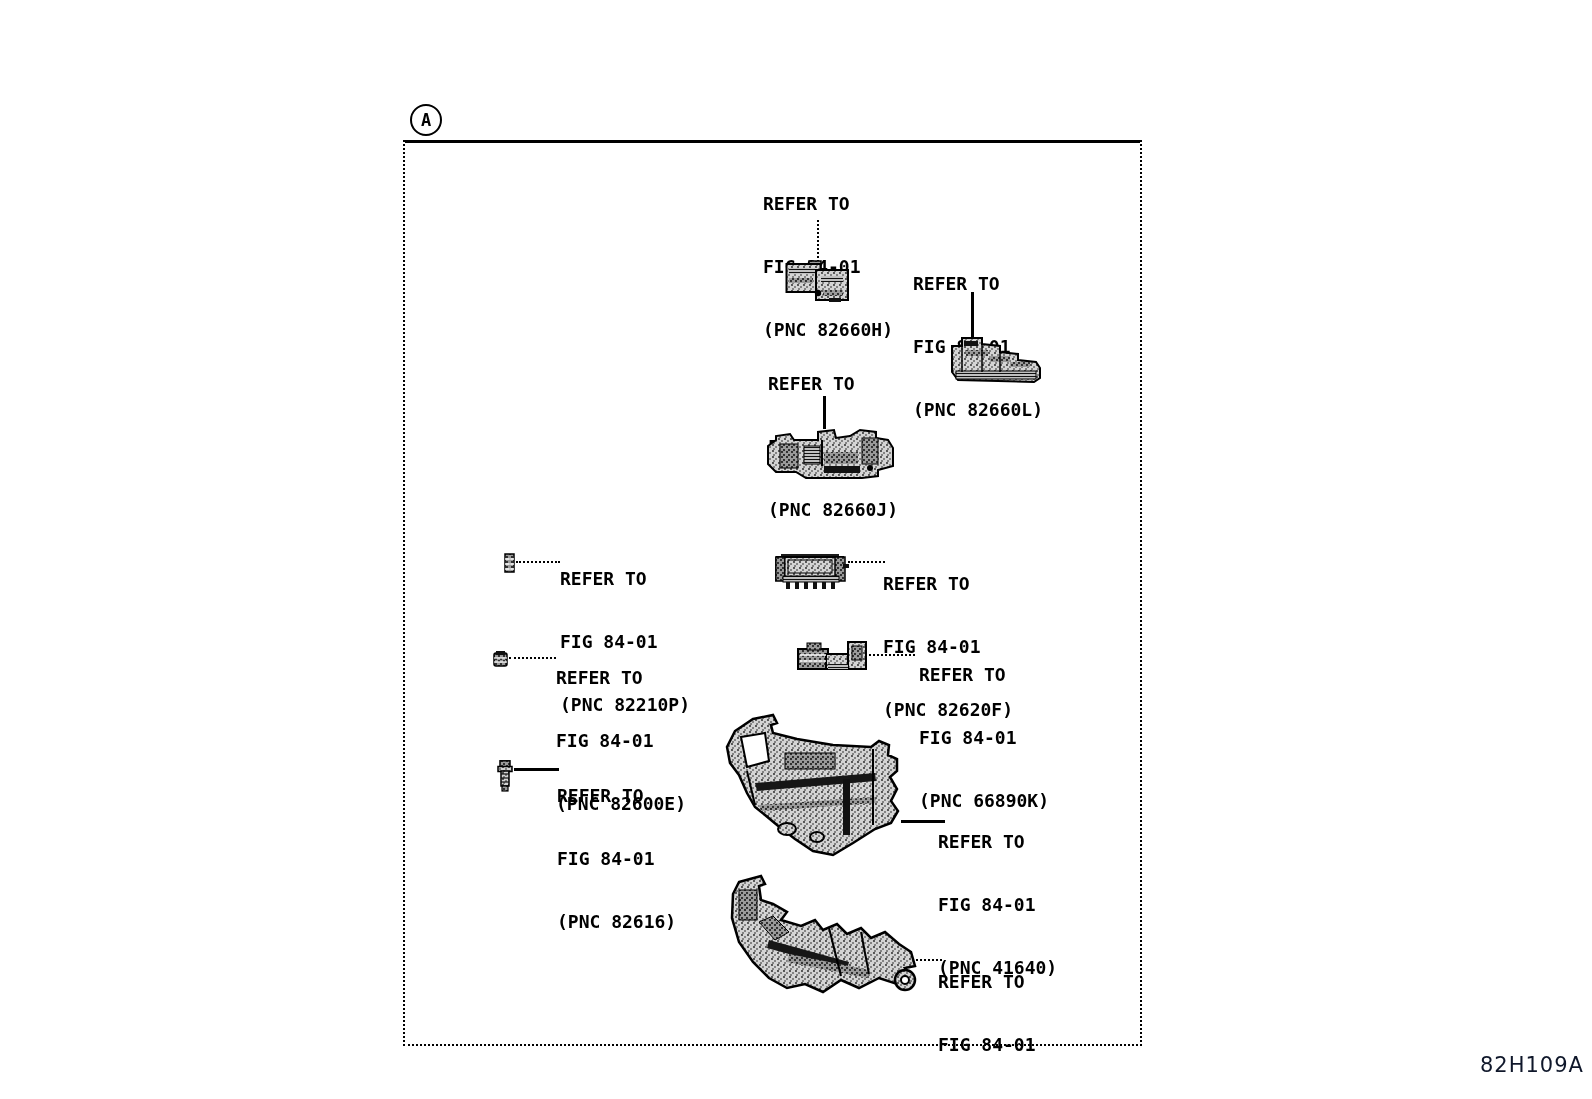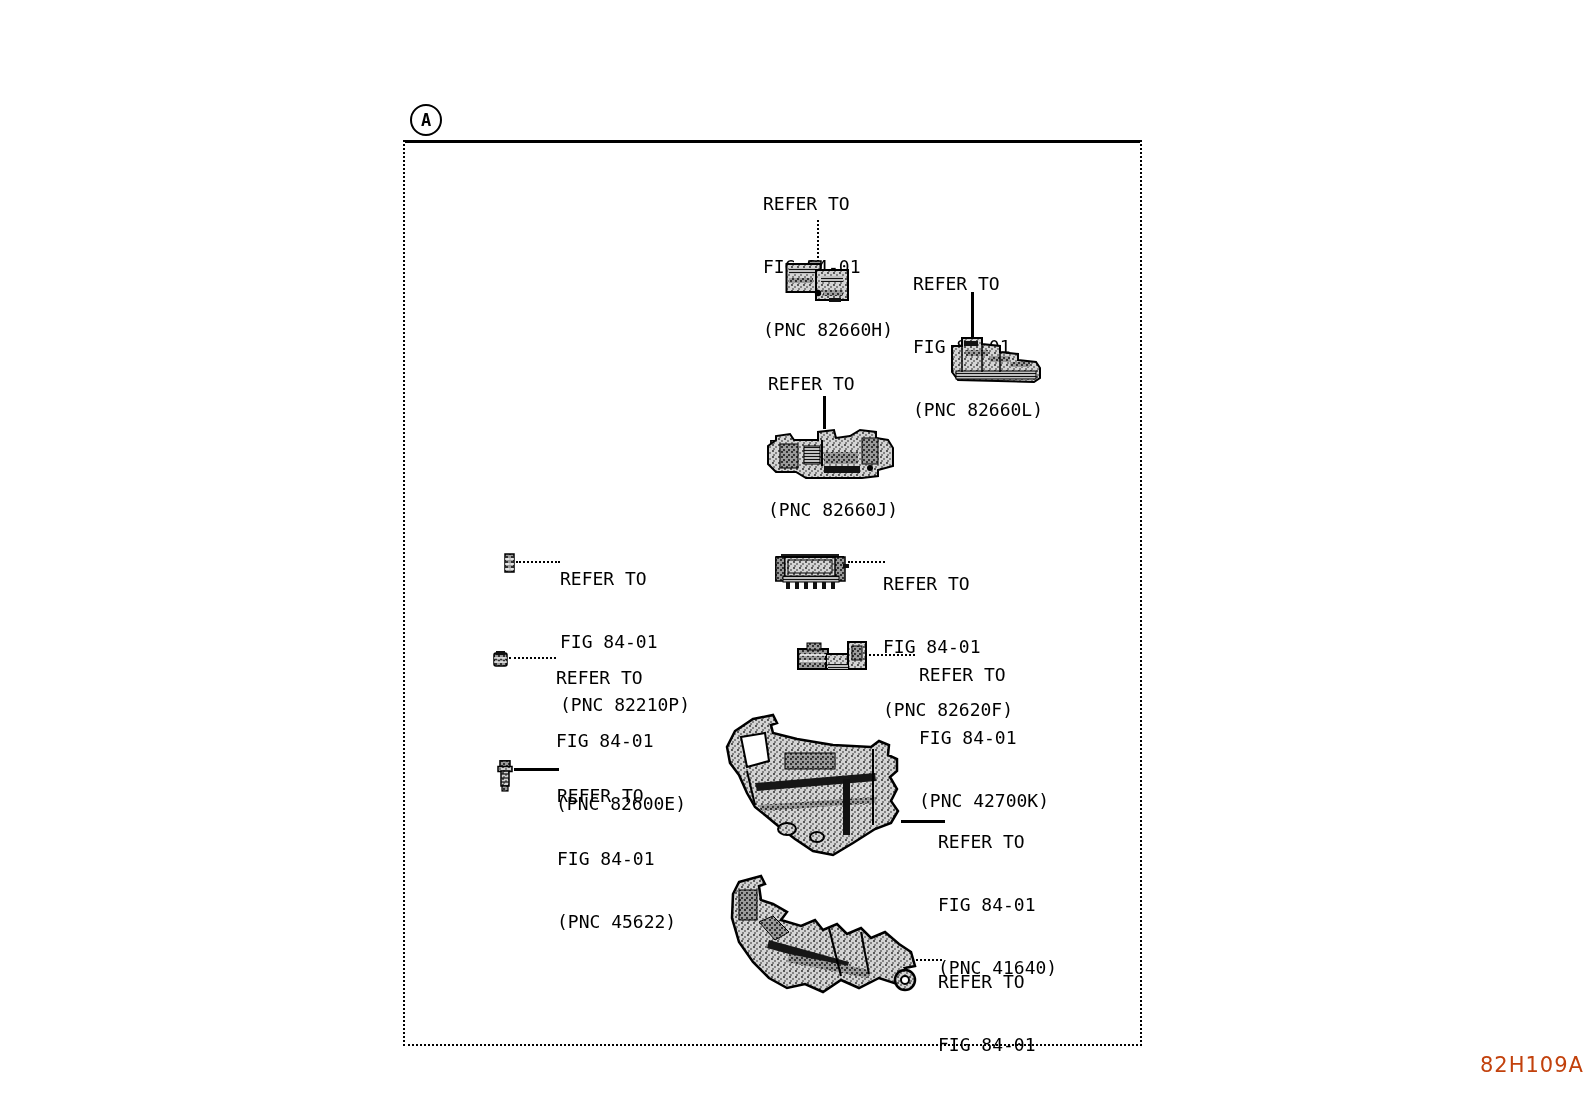--- a/index.html
+++ b/index.html
@@ -30,35 +30,35 @@
     width: 735px; height: 901px;
     border-top: 3px solid #000;
     border-left: 2px dotted #000;
     border-right: 2px dotted #000;
     border-bottom: 2px dotted #000;
   }
 
   .callout {
     font-size: 18px;
     line-height: 21px;
-    font-weight: normal;
+    font-weight: bold;
     white-space: pre;
     letter-spacing: 0px;
   }
 
   .leader-dot-h { border-top: 2px dotted #000; height: 0; }
   .leader-dot-v { border-left: 2px dotted #000; width: 0; }
   .leader-solid-h { background: #000; height: 3px; }
   .leader-solid-v { background: #000; width: 3px; }
 
   .figure-code {
     left: 1480px; top: 1053px;
     font-family: "DejaVu Sans", "Liberation Sans", sans-serif;
     font-size: 21px;
-    color: #c2410c;
+    color: #0f172a;
     letter-spacing: 1px;
   }
 
   svg.part { display: block; }
 </style>
 </head>
 <body>
 
 <div id="canvas">
 
@@ -120,27 +120,27 @@
 
   <div class="abs callout" style="left:556px; top:625px;">
     <div>REFER TO</div>
     <div>FIG 84-01</div>
     <div>(PNC 82600E)</div>
   </div>
 
   <div class="abs callout" style="left:919px; top:622px;">
     <div>REFER TO</div>
     <div>FIG 84-01</div>
-    <div>(PNC 42700K)</div>
+    <div>(PNC 66890K)</div>
   </div>
 
   <div class="abs callout" style="left:557px; top:743px;">
     <div>REFER TO</div>
     <div>FIG 84-01</div>
-    <div>(PNC 45622)</div>
+    <div>(PNC 82616)</div>
   </div>
 
   <div class="abs callout" style="left:938px; top:789px;">
     <div>REFER TO</div>
     <div>FIG 84-01</div>
     <div>(PNC 41640)</div>
   </div>
 
   <div class="abs callout" style="left:938px; top:929px;">
     <div>REFER TO</div>

